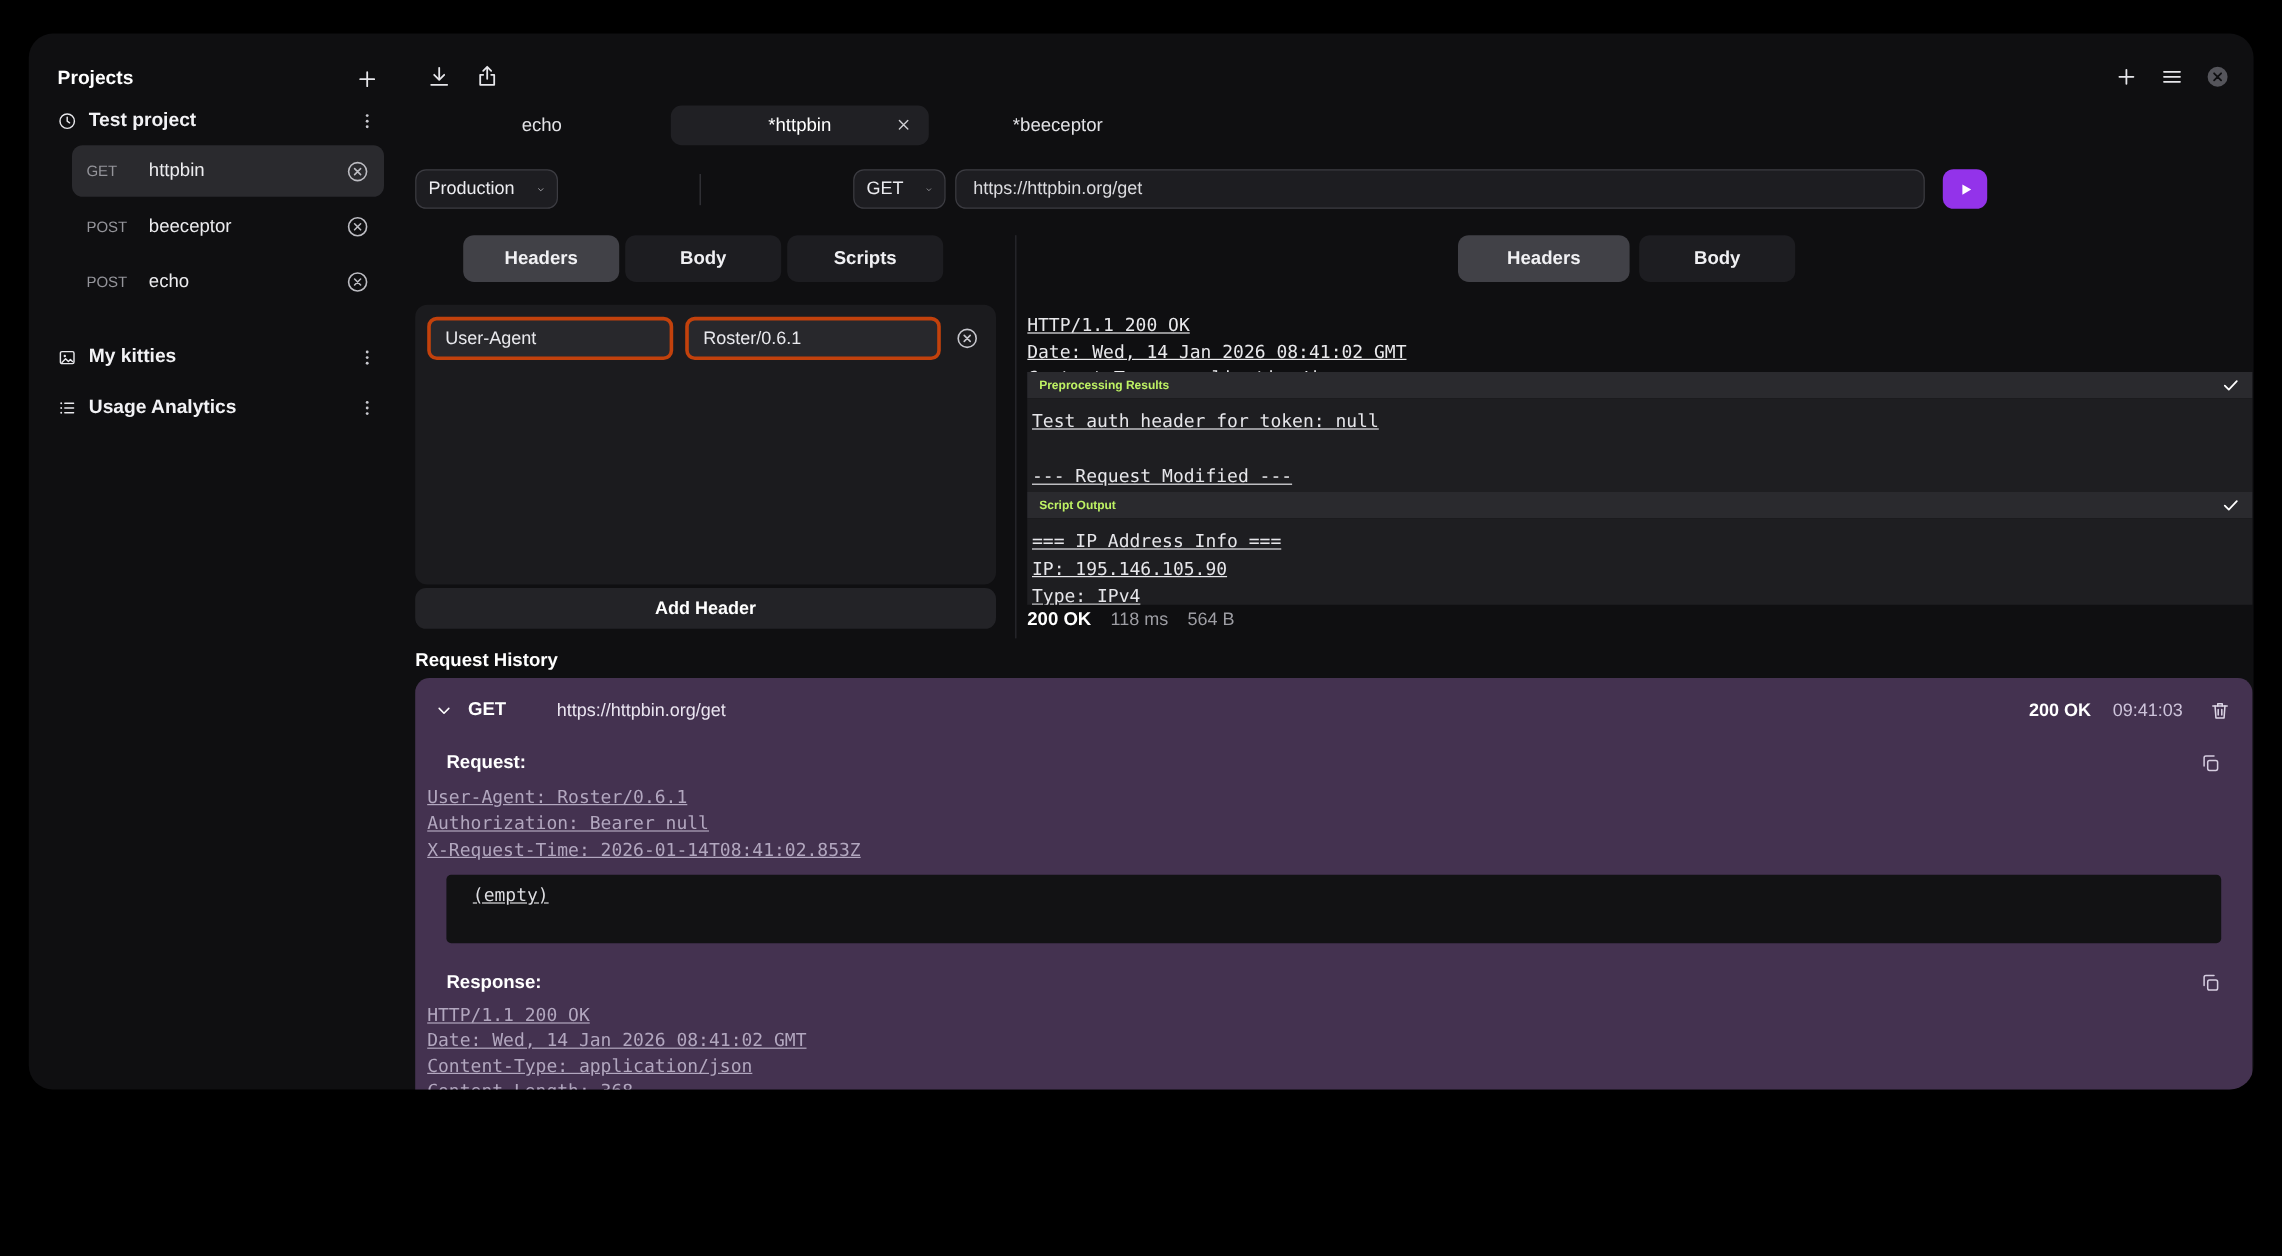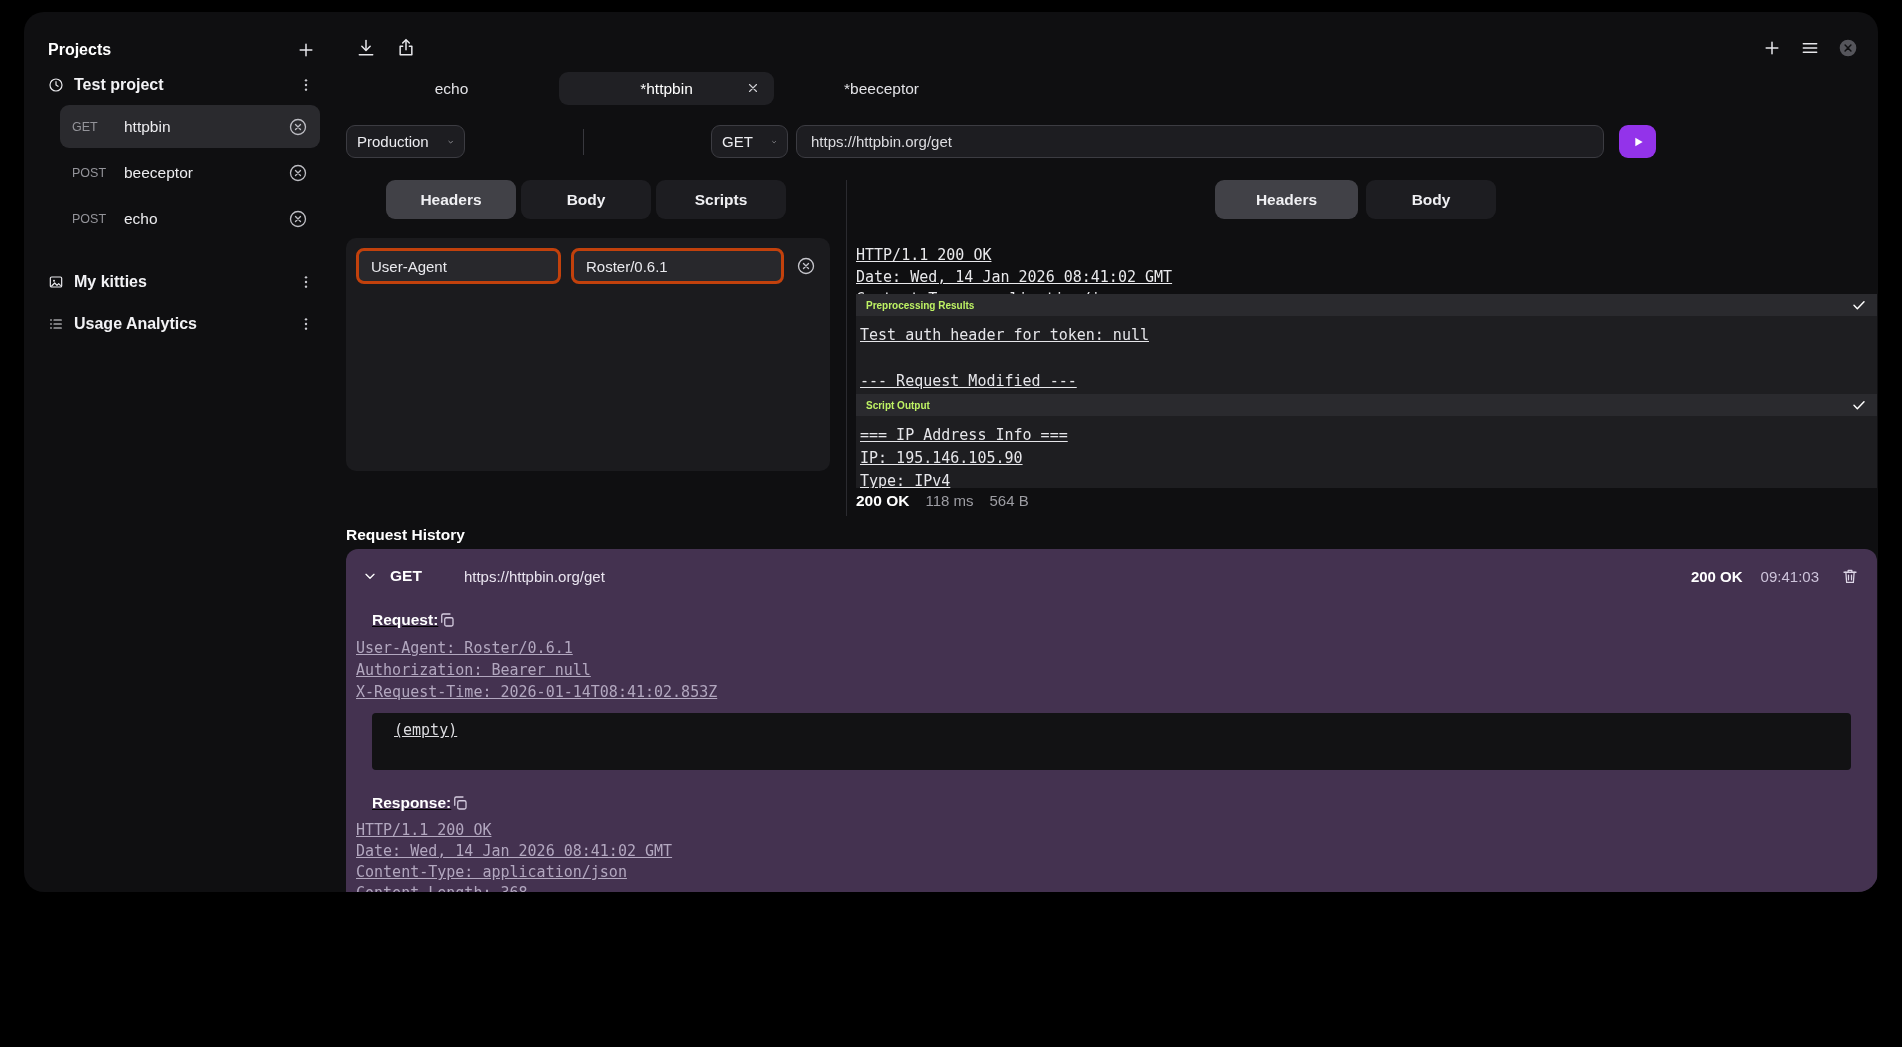--- a/index.html
+++ b/index.html
@@ -1,17 +1,17 @@
 <!DOCTYPE html>
 <html><head>
 <meta charset="utf-8">
 <style>
   * { margin:0; padding:0; box-sizing:border-box; }
   html,body { width:1902px; height:1047px; background:#000; font-family:"Liberation Sans",sans-serif; overflow:hidden; }
-  .window { position:absolute; left:24px; top:12px; width:1854px; height:880px; background:#0f0f11; border-radius:20px; overflow:hidden; }
+  .window { position:absolute; left:24px; top:28px; width:1854px; height:880px; background:#0f0f11; border-radius:20px; overflow:hidden; }
   svg { display:block; }
   .ic { width:20px; height:20px; }
   .ic-sm { width:16px; height:16px; }
 
   
   .sidebar { position:absolute; left:0; top:0; width:310px; height:100%; }
   .sb-header { display:flex; align-items:center; justify-content:space-between; margin:28px 18px 8px 24px; }
   .sb-title { font-weight:700; font-size:16px; color:#ffffff; }
   .icon-btn { color:#e6e6ea; cursor:pointer; }
   .sb-project { display:flex; align-items:center; gap:10px; margin:8px 14px 2px 18px; padding:8px 6px; border-radius:8px; }
@@ -78,21 +78,21 @@
   .history-title { position:absolute; left:12px; top:514px; font-weight:700; font-size:15.5px; color:#ffffff; }
 
   .history-card { position:absolute; left:12px; top:537px; width:1531px; height:580px; background:#443250; border-radius:12px; padding:12px 10px 0; overflow:hidden; }
   .card-header { display:flex; align-items:center; height:30px; }
   .card-header .h-chev { color:#ffffff; margin-left:6px; }
   .card-header .h-method { font-weight:700; font-size:15.5px; color:#ffffff; margin-left:12px; }
   .card-header .h-url { font-size:15px; color:#eae5f0; margin-left:42px; flex:1; }
   .card-header .h-status { font-weight:600; font-size:15px; color:#ffffff; margin-right:18px; }
   .card-header .h-time { font-size:15px; color:#cdc3da; margin-right:22px; }
   .card-header .h-trash { color:#ddd6e6; margin-right:8px; }
-  .sec-row { display:flex; align-items:center; margin:20px 16px 0;text-decoration:underline; }
+  .sec-row { display:flex; align-items:center; justify-content:space-between; margin:20px 16px 0; }
   .sec-row.resp { margin-top:24px; }
   .sec-label { font-weight:700; font-size:15.5px; color:#ffffff; }
   .copy-btn { color:#d6cde0; }
   .card-mono-muted { margin:8px 0 0; font-size:15px; line-height:22px; color:#b2a7bf; }
   .card-mono-muted.tight { line-height:21px; }
   .body-box { margin:10px 16px 0; background:#121214; border-radius:4px; padding:8px 22px; font-size:15px; color:#dcdce0; }
   .body-box.empty { height:57px; }
   .body-box.json { height:150px; line-height:23px; color:#e2e2e6; }
 </style>
 </head>
@@ -294,20 +294,23 @@
         <input class="hdr-input hdr-key" type="text" value="User-Agent" style="">
         <input class="hdr-input hdr-val" type="text" value="Roster/0.6.1" style="">
         <span class="hdr-rm">
           <svg class="ic" viewBox="0 0 24 24" fill="none" stroke="currentColor" stroke-width="1.6" stroke-linecap="round">
               <circle cx="12" cy="12" r="9"></circle>
               <path d="M9 9l6 6M15 9l-6 6"></path>
             </svg>
         </span>
       </div>
     </div>
+    <div class="add-header">
+      <span>Add Header</span>
+    </div>
 
     <div class="pane-divider"></div>
 
     <div class="resp-tabs">
       <div class="ptab wide active">
           <span>Headers</span>
         </div>
       <div class="ptab">
           <span>Body</span>
         </div>

